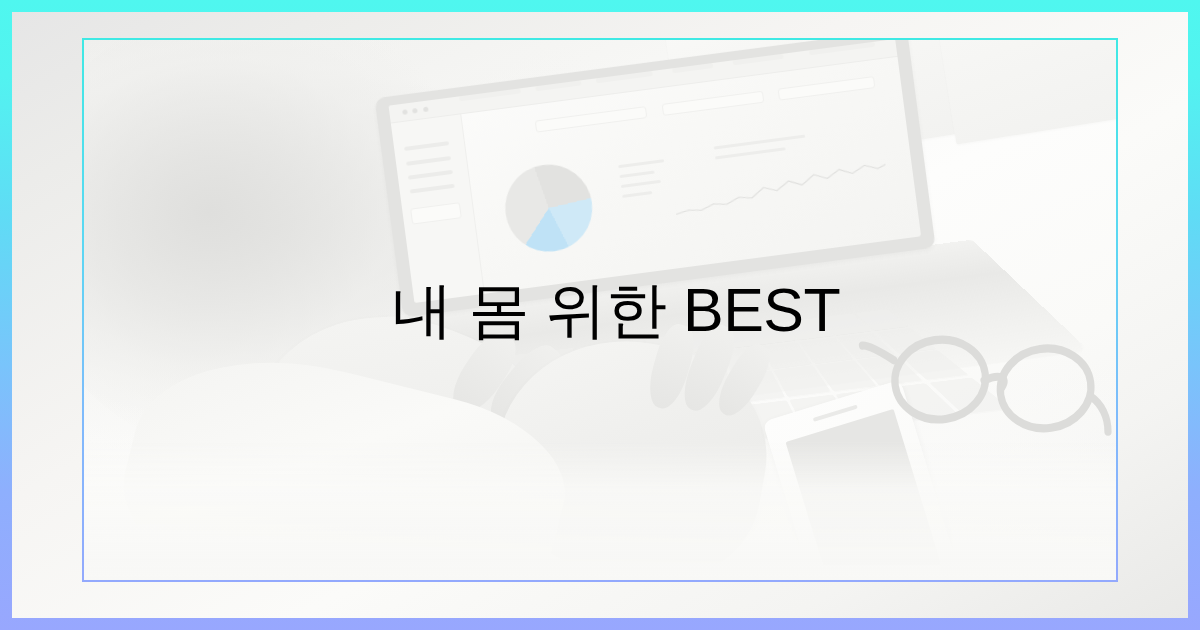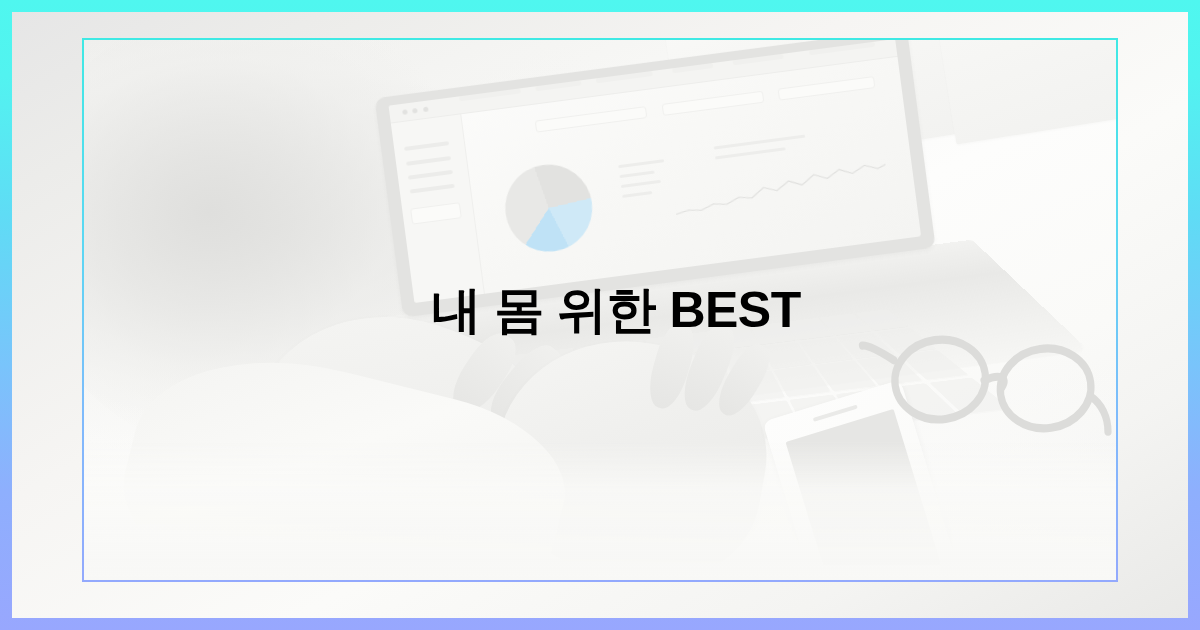--- a/index.html
+++ b/index.html
@@ -198,22 +198,22 @@
   .title-wrap {
     position:absolute;
     left:0; right:0; top:0; bottom:0;
     display:flex; flex-direction:column;
     align-items:center; justify-content:center;
     text-align:center;
     pointer-events:none;
   }
   .title-line {
     font-family:"Liberation Sans","DejaVu Sans",sans-serif;
-    font-weight:700;
-    font-size:50px;
+    font-weight:400;
+    font-size:61px;
     line-height:71px;
     letter-spacing:-0.5px;
     color:#000000;
     white-space:nowrap;
     margin-left:32px;
   }
 </style>
 </head>
 <body>
 

